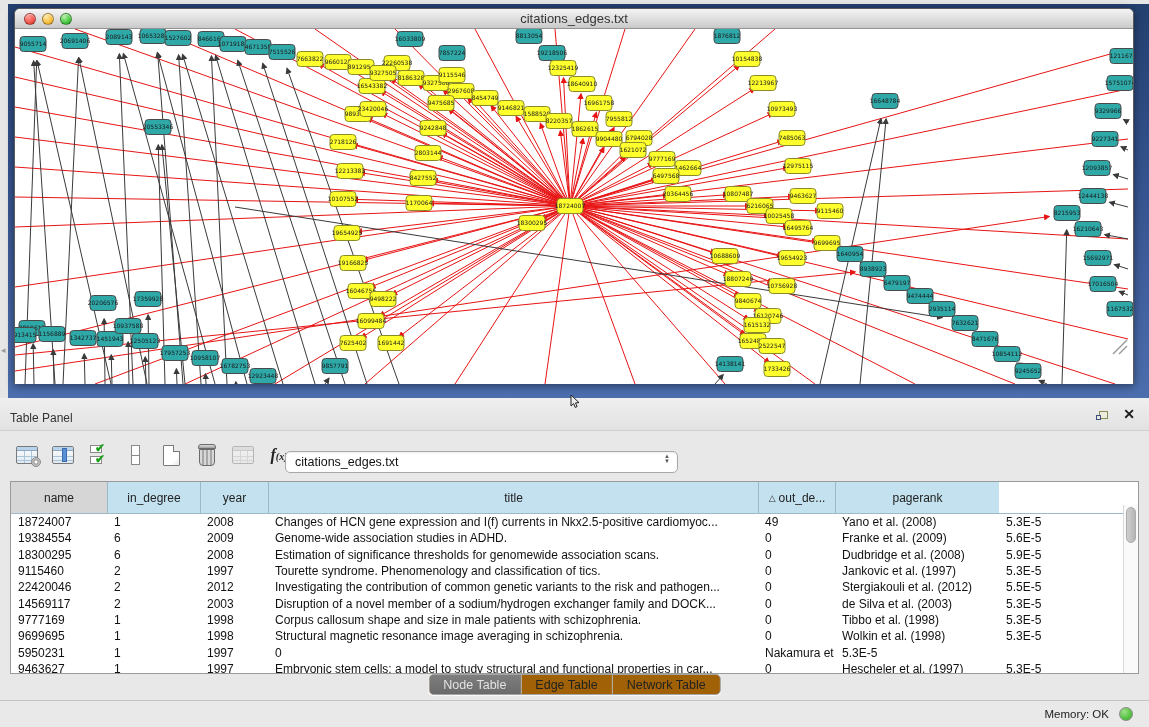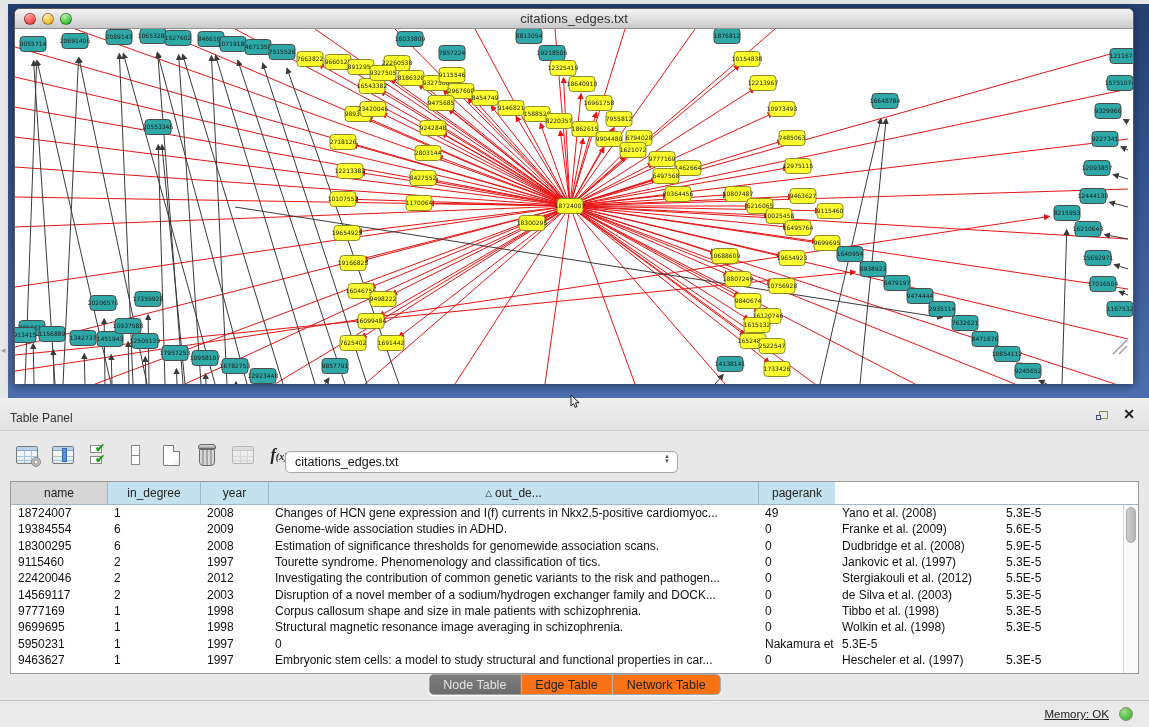--- a/index.html
+++ b/index.html
@@ -71,45 +71,45 @@
   .fx small { font-size:10px; }
 
   .dropdown { position:absolute; left:285px; top:20px; width:393px; height:22px; background:#fff;
     border:1px solid #a9a9a9; border-radius:5px; box-shadow:inset 0 1px 2px rgba(0,0,0,.08);
     display:flex; align-items:center; font-size:12.5px; color:#111; padding-left:9px; }
   .dd-arrows { position:absolute; right:7px; top:2px; font-size:6px; color:#555; line-height:4.5px; text-align:center; }
 
   
   .table-wrap { position:absolute; left:10px; top:50px; width:1129px; height:193px;
     border:1px solid #9a9a9a; background:#fff; overflow:hidden; }
-  .thead { display:grid; grid-template-columns:96px 93px 68px 490px 77px 164px 100px 1fr; height:23px;
+  .thead { display:grid; grid-template-columns:96px 93px 68px 490px 77px 164px 100px 1fr; height:32px;
     border-bottom:1px solid #9db8c6; }
   .th { background:#c3e1ef; font-size:12px; color:#222; display:flex; align-items:center; justify-content:center;
     border-left:1px solid #9db8c6; overflow:hidden; white-space:nowrap; }
   .th:first-child { border-left:none; background:#d6d6d6; }
   .th .sortglyph { font-size:9px; margin-right:3px; color:#333; }
   .trow { display:grid; grid-template-columns:96px 93px 68px 490px 77px 164px 100px 1fr; height:16.3px;
     font-size:12px; color:#111; }
   .td { padding-left:7px; white-space:nowrap; overflow:hidden; display:flex; align-items:center; }
   .vscroll { position:absolute; right:0; top:23px; bottom:0; width:15px; background:#fafafa; border-left:1px solid #d9d9d9; }
   .vthumb { position:absolute; left:2px; top:2px; width:10px; height:36px; border-radius:5px;
     background:linear-gradient(90deg,#cfcfcf,#b5b5b5); border:1px solid #ababab; }
 
   
   .tabs { position:absolute; left:50%; transform:translateX(-50%); top:243px; height:21px; display:flex;
-    border:1px solid #a4a4a4; border-radius:5px; overflow:hidden; background:#f97316;
+    border:1px solid #a4a4a4; border-radius:5px; overflow:hidden; background:#a16207;
     box-shadow:0 1px 1px rgba(255,255,255,.8); }
   .tab { padding:0 14px; font-size:12.5px; color:#222; display:flex; align-items:center; border-left:1px solid #b5b5b5; }
   .tab:first-child { border-left:none; }
   .tab.active { background:linear-gradient(180deg,#7e7e7e,#6b6b6b); color:#e3e3e3; }
 
   
   .statusbar { position:absolute; left:0; top:700px; width:1149px; height:27px; background:#e9e9e9;
     border-top:1px solid #c4c4c4; }
-  .memory { position:absolute; right:40px; top:7px; font-size:11.5px; color:#222;text-decoration:underline; }
+  .memory { position:absolute; right:40px; top:7px; font-size:11.5px; color:#222; }
   .mem-dot { position:absolute; right:16px; top:6px; width:14px; height:14px; border-radius:50%;
     border:1px solid #8a8a8a; background:radial-gradient(circle at 35% 30%, #9fe08a, #55c242 60%, #3da534); }
 
   .cursor { position:absolute; left:570px; top:395px; width:12px; height:14px; z-index:50; }
 </style>
 </head>
 <body>
 
 <div class="screen">
 
@@ -856,20 +856,23 @@
           <div class="th">
             <span>name</span>
           </div>
           <div class="th">
             <span>in_degree</span>
           </div>
           <div class="th">
             <span>year</span>
           </div>
           <div class="th">
+            <span>title</span>
+          </div>
+          <div class="th">
             <span class="sortglyph">△</span>
             <span>out_de...</span>
           </div>
           <div class="th">
             <span>pagerank</span>
           </div>
         </div>
       <div id="tbody">
           <div class="trow">
             <div class="td">18724007</div>

